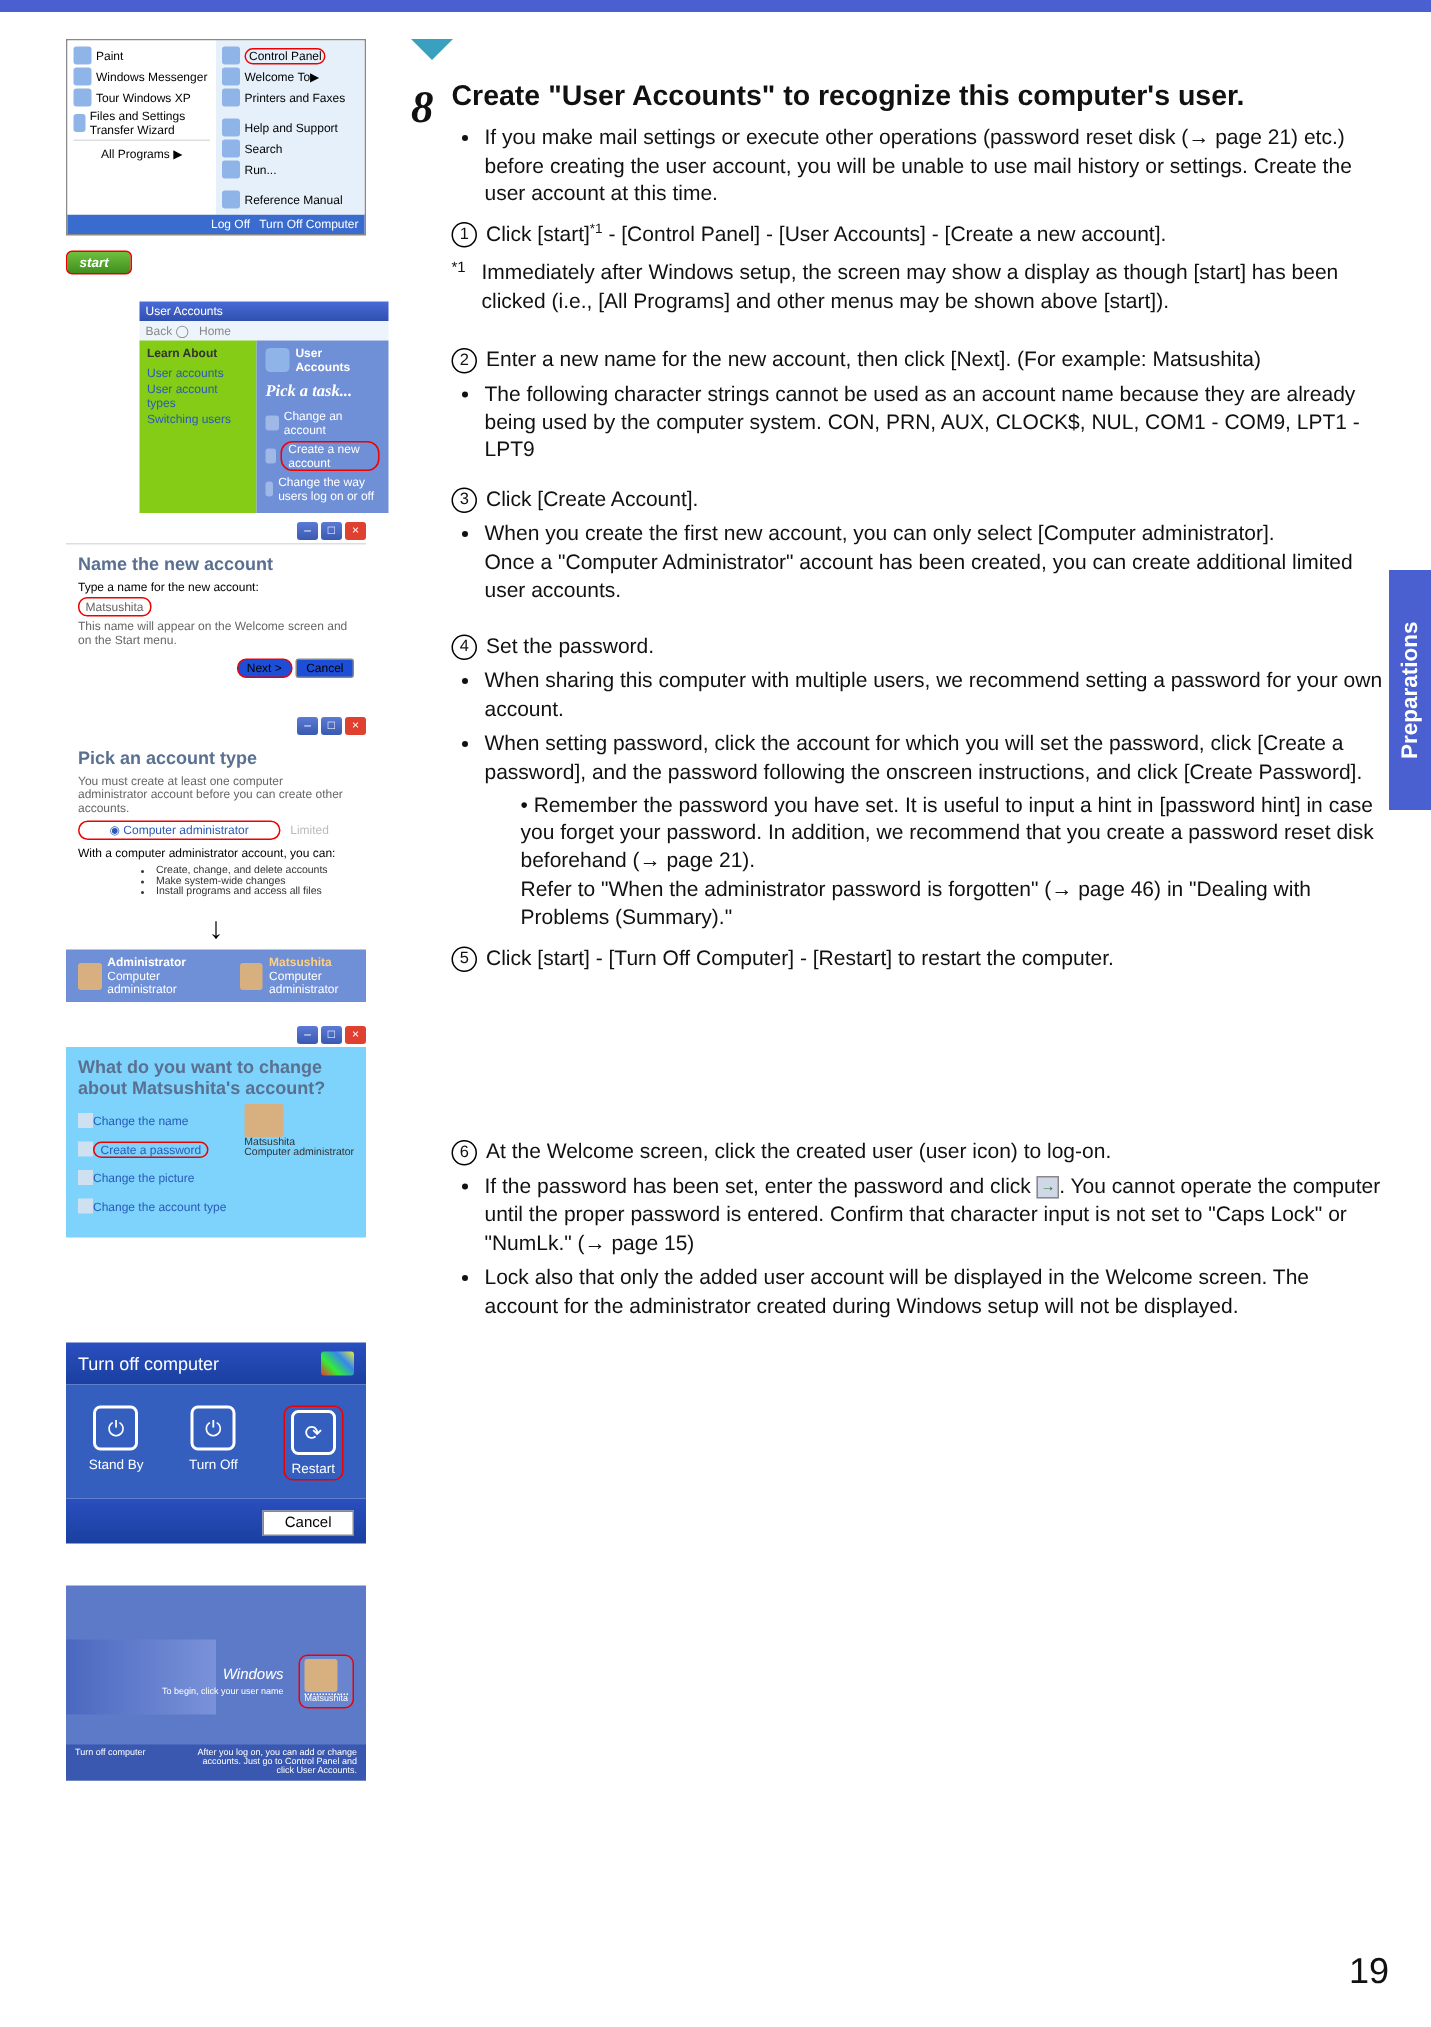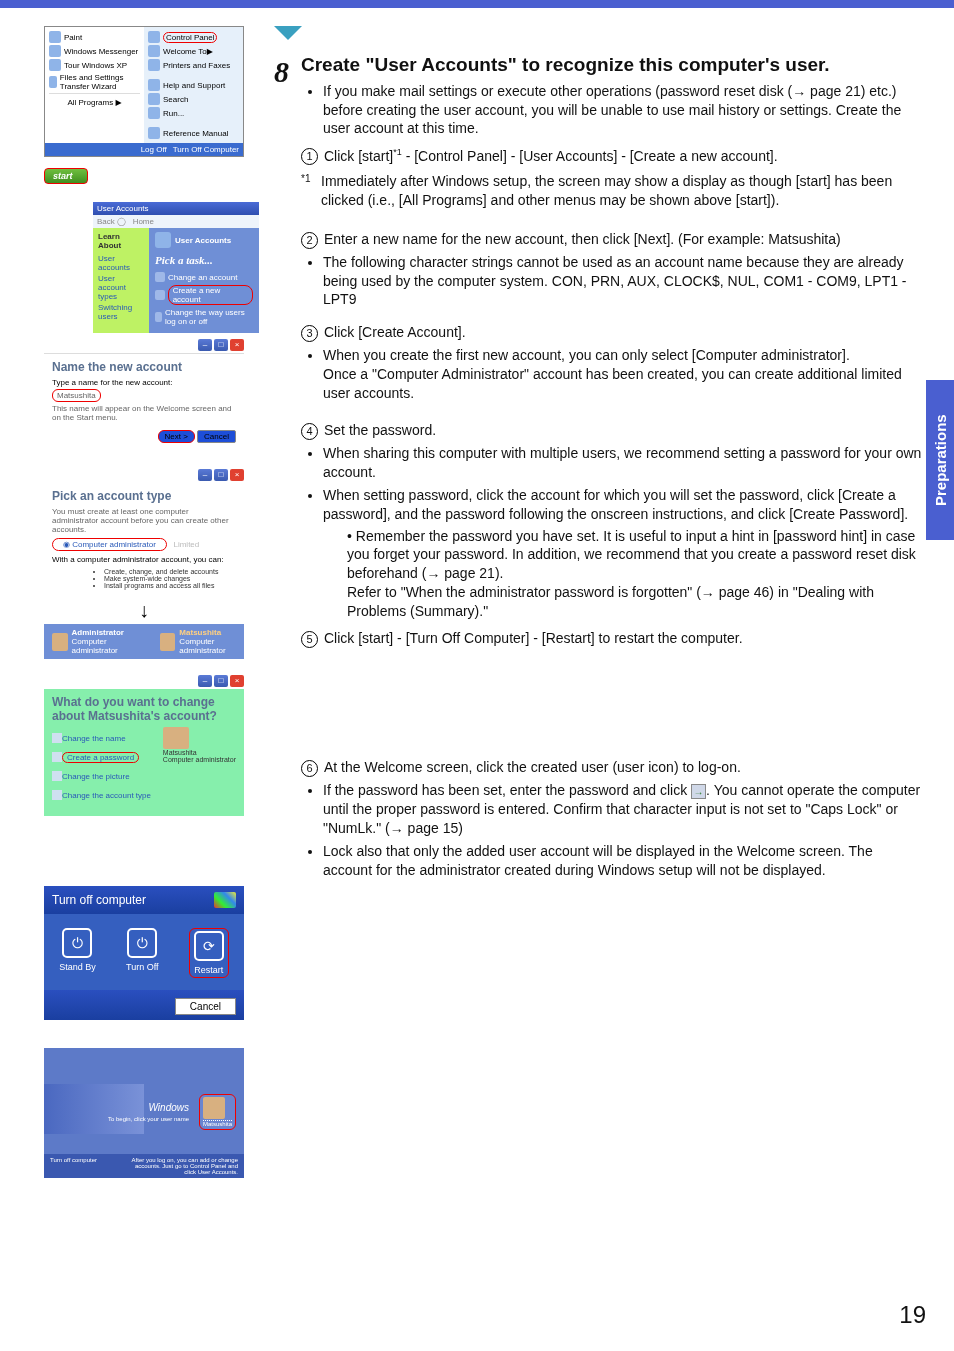--- a/index.html
+++ b/index.html
@@ -51,21 +51,21 @@
   
   .win {
     width:200px;
     margin:18px 0 0 15px;
     font-size:8px;
     padding-left:34px;
   }
   .win-titlebar { background:linear-gradient(#4a6bd6,#2f4fb0); color:#fff; padding:2px 4px; display:flex; justify-content:space-between; align-items:center;}
   .win-toolbar { background:#eef4fb; padding:2px 4px; color:#888;}
   .win-body { display:flex; }
-  .win-side { width:56px; background:#bef264; padding:4px 5px;}
+  .win-side { width:78px; background:#84cc16; padding:4px 5px;}
   .win-side h4{ font-size:8px; margin:0 0 4px 0; color:#333;}
   .win-side div{ color:#2a5ab8; margin:2px 0;}
   .win-main { flex:1; background:#6f8fd6; color:#fff; padding:4px 6px;}
   .win-main h3{ font-size:11px; margin:0 0 6px 0; font-family:'Times New Roman',serif; font-style:italic;}
   .win-task { display:flex; align-items:center; margin:3px 0; }
   .win-task-ic { width:10px; height:10px; background:#9fb8e8; border-radius:2px; margin-right:3px;}
   .ua-icon { width:16px; height:16px; background:#8fb4e8; border-radius:3px; margin-right:4px;}
   .highlight-box { border:1.5px solid #e00; border-radius:8px; padding:0 4px; display:inline-block;}
 
   .minmax { display:flex; justify-content:flex-end; gap:2px; padding:2px 0;}
@@ -77,34 +77,34 @@
   .wiz-body h3 { font-size:12px; color:#5a7090; margin:0 0 4px 0; font-family:Tahoma,sans-serif;}
   .wiz-input { border:1.5px solid #e00; border-radius:6px; padding:1px 4px; display:inline-block; margin:2px 0; font-size:8px; color:#666;}
   .wiz-btns { text-align:right; margin-top:8px;}
   .wiz-btn { display:inline-block; border:1px solid #888; background:#1d4ed8; padding:1px 6px; font-size:8px; border-radius:2px;}
   .wiz-btn.primary { border:1.5px solid #e00; border-radius:6px;}
 
   
   .pick { width:200px; margin-top:16px; font-size:8px;}
   .pick-body { background:#fff; padding:6px 8px;}
   .pick-body h3{ font-size:12px; color:#5a7090; margin:0 0 4px 0;}
-  .pick-radio { border:1.5px solid #e00; border-radius:8px; padding:1px 10px; display:inline-block; color:#2a5ab8;}
+  .pick-radio { border:1.5px solid #e00; border-radius:8px; padding:1px 20px; display:inline-block; color:#2a5ab8;}
   .pick-list { margin:4px 0 0 12px; font-size:7px; color:#333;}
   .pick-list li { margin:0;}
   .arrow-down { text-align:center; font-size:20px; color:#000; margin:4px 0 2px 0;}
   .admin-row { display:flex; gap:30px; background:#6f8fd6; padding:4px 8px;}
   .admin-card { display:flex; align-items:center; gap:4px;}
   .admin-ic { width:22px; height:18px; background:#d8b080; border-radius:2px;}
   .admin-txt { font-size:8px; color:#fff;}
   .admin-txt .nm { font-weight:bold;}
   .admin-txt.alt .nm { color:#ffd080;}
 
   
   .chg { width:200px; margin-top:14px; font-size:8px;}
-  .chg-body { background:#86efac; padding:6px 8px 10px 8px;}
+  .chg-body { background:#7dd3fc; padding:6px 8px 10px 8px;}
   .chg-body h3{ font-size:12px; color:#5a7090; margin:0 0 4px 0;}
   .chg-list div{ color:#2a5ab8; margin:3px 0; display:flex; align-items:center;}
   .chg-ic{ width:10px; height:10px; background:#cfe0f0; margin-right:4px;}
   .chg-card { float:right; text-align:left;}
 
   
   .turnoff { width:200px; margin-top:70px; }
   .to-top { background:linear-gradient(#2a4fbf,#1a3fa0); color:#fff; padding:6px 8px; display:flex; justify-content:space-between; align-items:center; font-size:12px;}
   .to-flag { width:22px; height:16px; background:linear-gradient(45deg,#e33,#3e3,#38e,#ee3); border-radius:2px;}
   .to-mid { background:#355fbf; padding:14px 0 12px 0; display:flex; justify-content:space-around;}

